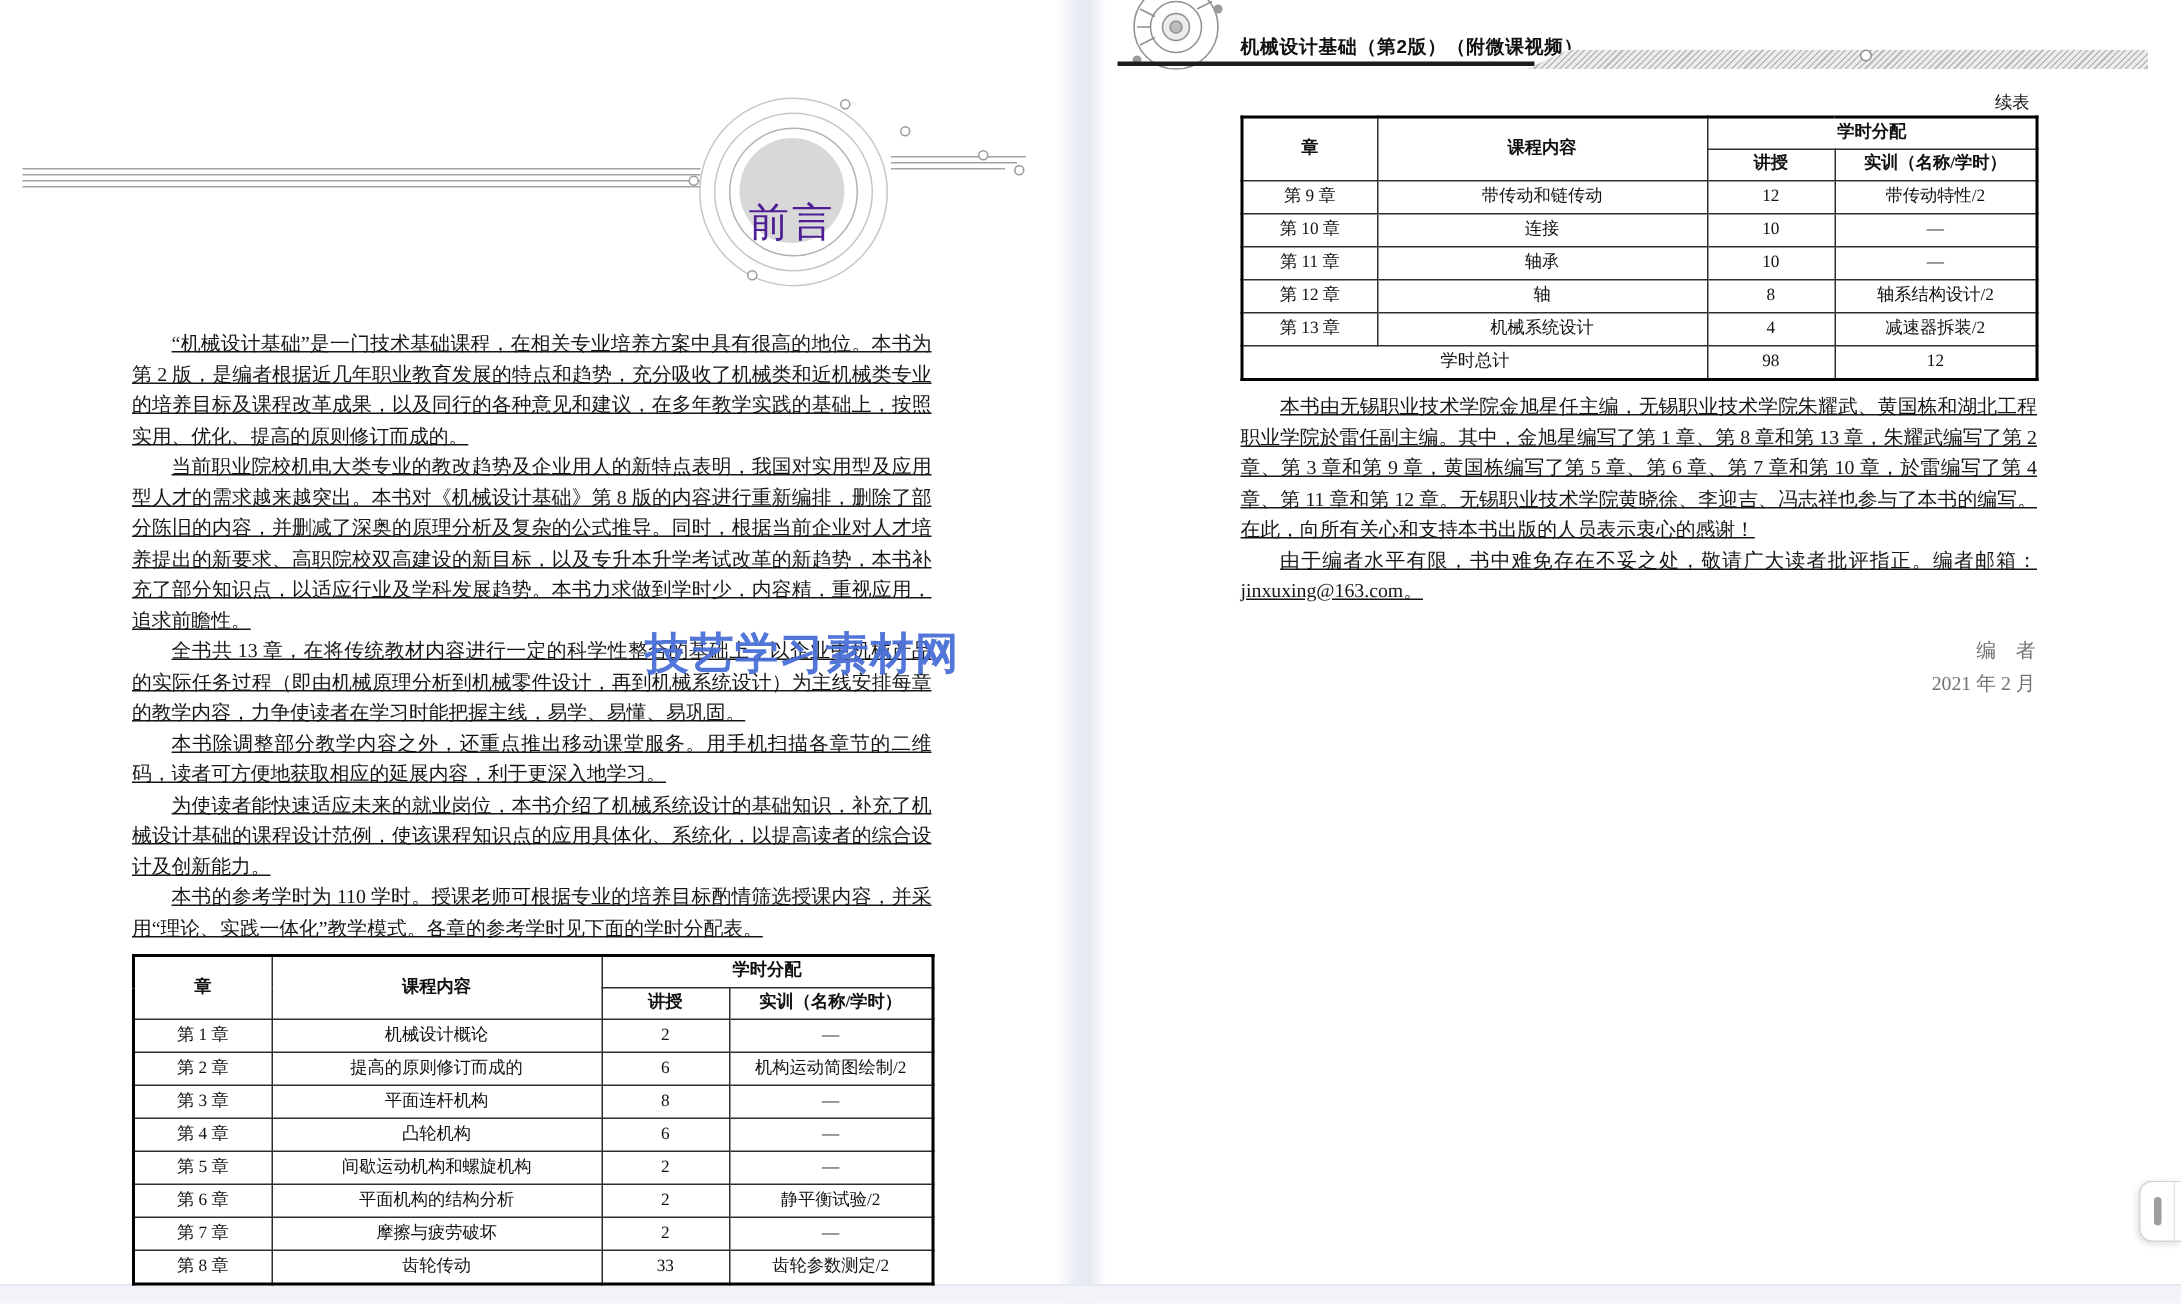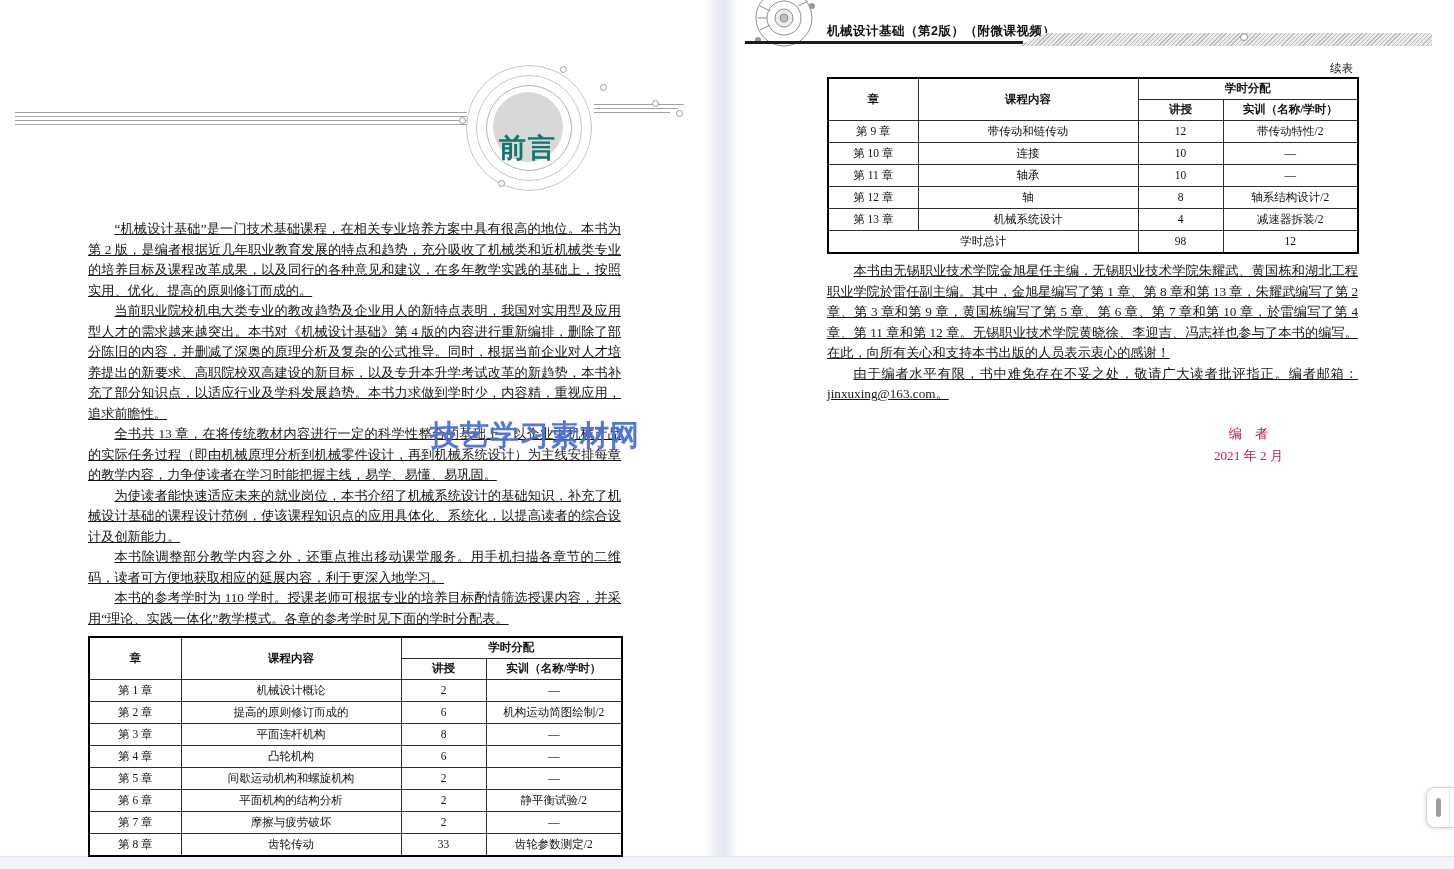--- a/index.html
+++ b/index.html
@@ -17,21 +17,21 @@
 
   
   .hline{position:absolute;height:1px;background:#a3a3a3;}
   .ring{position:absolute;border-radius:50%;border:1px solid #c6c6c6;background:transparent;}
   .dot{position:absolute;width:5px;height:5px;border-radius:50%;border:1px solid #9a9a9a;background:#fff;}
   .medal-outer{position:absolute;left:486px;top:85px;width:84px;height:84px;border-radius:50%;
     background:#ffffff;border:1px solid #b3b3b3;box-shadow:0 0 0 4px #ffffff;}
   .medal-inner{position:absolute;left:493px;top:92px;width:70px;height:70px;border-radius:50%;
     background:#d8d8d8;display:flex;align-items:center;justify-content:center;}
   .medal-inner span{font-family:"Liberation Sans","DejaVu Sans",sans-serif;
-    font-weight:bold;font-size:27px;letter-spacing:2px;color:#0f766e;margin-top:42px;}
+    font-weight:normal;font-size:27px;letter-spacing:2px;color:#4c1d95;margin-top:42px;}
 
   
   .bodytext{position:absolute;text-align:justify;font-size:13.2px;line-height:20.5px;color:#161616;}
   #lp-body{left:88px;top:219px;width:533px;}
   #rp-body{left:827px;top:261px;width:531px;}
   p.ind{margin:0;text-indent:2em;text-decoration:underline;}
 
   
   table.sched{position:absolute;border-collapse:collapse;table-layout:fixed;
     font-size:11.5px;color:#111;border:2px solid #000;}
@@ -48,22 +48,22 @@
     font-weight:bold;font-size:12.5px;letter-spacing:0.5px;color:#111;}
   .title-rule{position:absolute;left:745px;top:41px;width:278px;height:3px;background:#1d1d1d;}
   .hatch-band{position:absolute;left:1018px;top:33px;width:414px;height:13px;
     background:repeating-linear-gradient(135deg,#bcbcbc 0 1px,#ececec 1px 3px);
     clip-path:polygon(28px 0,100% 0,100% 100%,0 100%);}
   .hatch-dot{position:absolute;left:1240px;top:33px;width:6px;height:6px;border-radius:50%;
     background:#fff;border:1px solid #8e8e8e;}
   .gear-logo{position:absolute;left:750px;top:0;width:72px;height:50px;}
 
   
-  #sig{position:absolute;left:1140px;top:423px;width:217px;text-align:center;
-    font-size:13.2px;line-height:22px;color:#be185d;}
+  #sig{position:absolute;left:1140px;top:423px;width:217px;text-align:right;
+    font-size:13.2px;line-height:22px;color:#737373;}
 
   
   #watermark{position:absolute;left:430px;top:416px;display:flex;align-items:center;gap:40px;
     pointer-events:none;opacity:.95;white-space:nowrap;
     font-family:"Liberation Sans","DejaVu Sans",sans-serif;font-weight:bold;}
   #watermark .wm-cn{font-size:29px;letter-spacing:1px;}
   #watermark .wm-url{font-size:30px;letter-spacing:12px;}
 
   
   #edge-handle{position:absolute;right:0;top:787px;width:27px;height:39px;
@@ -97,24 +97,24 @@
   <div class="dot" style="left:560px;top:66px;"></div>
   <div class="dot" style="left:498px;top:180px;"></div>
   <div class="medal-outer"></div>
   <div class="medal-inner" style="background: rgb(216, 216, 216);">
     <span>前言</span>
   </div>
 </div>
 
 <div class="bodytext" id="lp-body">
   <p class="ind">“机械设计基础”是一门技术基础课程，在相关专业培养方案中具有很高的地位。本书为第 2 版，是编者根据近几年职业教育发展的特点和趋势，充分吸收了机械类和近机械类专业的培养目标及课程改革成果，以及同行的各种意见和建议，在多年教学实践的基础上，按照实用、优化、提高的原则修订而成的。</p>
-  <p class="ind">当前职业院校机电大类专业的教改趋势及企业用人的新特点表明，我国对实用型及应用型人才的需求越来越突出。本书对《机械设计基础》第 4 版的内容进行重新编排，删除了部分陈旧的内容，并删减了深奥的原理分析及复杂的公式推导。同时，根据当前企业对人才培养提出的新要求、高职院校双高建设的新目标，以及专升本升学考试改革的新趋势，本书补充了部分知识点，以适应行业及学科发展趋势。本书力求做到学时少，内容精，重视应用，追求前瞻性。</p>
+  <p class="ind">当前职业院校机电大类专业的教改趋势及企业用人的新特点表明，我国对实用型及应用型人才的需求越来越突出。本书对《机械设计基础》第 8 版的内容进行重新编排，删除了部分陈旧的内容，并删减了深奥的原理分析及复杂的公式推导。同时，根据当前企业对人才培养提出的新要求、高职院校双高建设的新目标，以及专升本升学考试改革的新趋势，本书补充了部分知识点，以适应行业及学科发展趋势。本书力求做到学时少，内容精，重视应用，追求前瞻性。</p>
   <p class="ind">全书共 13 章，在将传统教材内容进行一定的科学性整合的基础上，以企业中机械产品的实际任务过程（即由机械原理分析到机械零件设计，再到机械系统设计）为主线安排每章的教学内容，力争使读者在学习时能把握主线，易学、易懂、易巩固。</p>
+  <p class="ind">本书除调整部分教学内容之外，还重点推出移动课堂服务。用手机扫描各章节的二维码，读者可方便地获取相应的延展内容，利于更深入地学习。</p>
   <p class="ind">为使读者能快速适应未来的就业岗位，本书介绍了机械系统设计的基础知识，补充了机械设计基础的课程设计范例，使该课程知识点的应用具体化、系统化，以提高读者的综合设计及创新能力。</p>
-  <p class="ind">本书除调整部分教学内容之外，还重点推出移动课堂服务。用手机扫描各章节的二维码，读者可方便地获取相应的延展内容，利于更深入地学习。</p>
   <p class="ind">本书的参考学时为 110 学时。授课老师可根据专业的培养目标酌情筛选授课内容，并采用“理论、实践一体化”教学模式。各章的参考学时见下面的学时分配表。</p>
 </div>
 
 <table class="sched" id="tableL">
   <colgroup>
       <col style="width:92px">
       <col style="width:220px">
       <col style="width:85px">
       <col style="width:136px">
     </colgroup>

